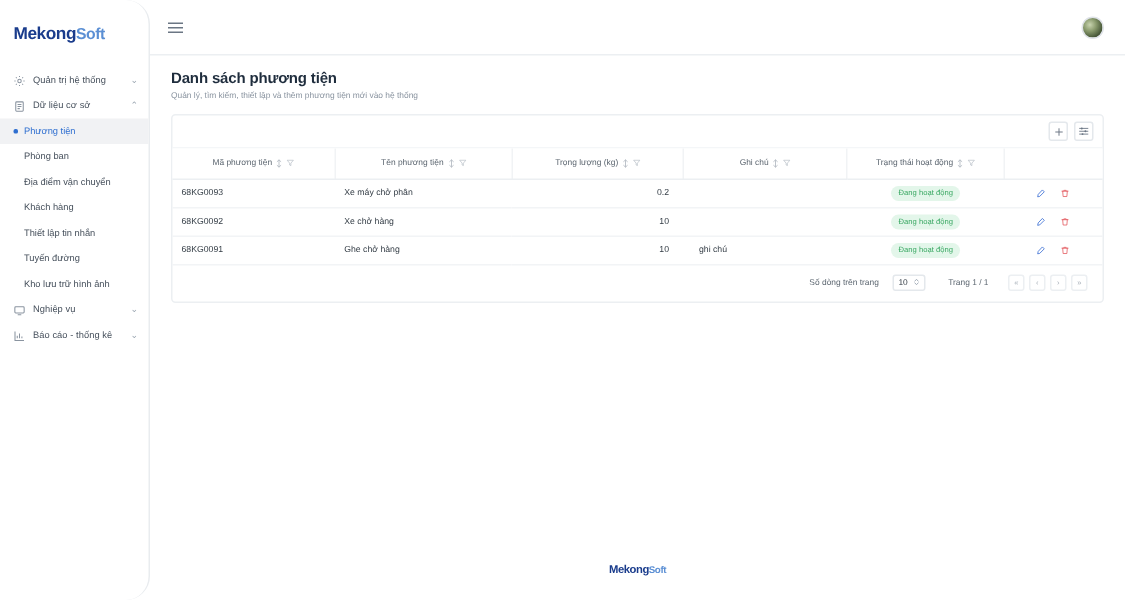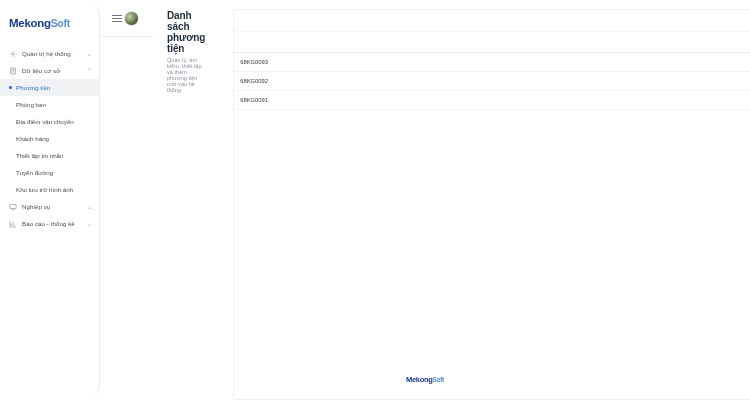--- a/index.html
+++ b/index.html
@@ -51,21 +51,21 @@
   .nav-sub .lbl { font-size: 6.2px; color: #454f5b; white-space: nowrap; }
   .nav-sub.active { background: #f1f2f4; }
   .nav-sub.active .lbl { color: #2f6fd0; }
   .nav-sub .dot {
     width: 2.5px; height: 2.5px; border-radius: 50%;
     background: #2f6fd0; position: absolute; left: 9px;
   }
   .nav-sub { position: relative; }
 
   
-  .main { flex: 1; height: 400px; display: flex; flex-direction: row; background: #ffffff; position: relative; }
+  .main { flex: 1; height: 400px; display: flex; flex-direction: column; background: #ffffff; position: relative; }
 
   .topbar {
     height: 37px; border-bottom: 1px solid #eceff2;
     display: flex; align-items: center;
     padding: 0 14px 0 12px;
     flex: 0 0 37px;
   }
   .hamburger { width: 12px; height: 12px; display: flex; flex-direction: column; justify-content: center; gap: 2px; cursor: pointer; }
   .hamburger i { display: block; height: 1px; background: #6b7684; width: 10px; }
   .avatar {

